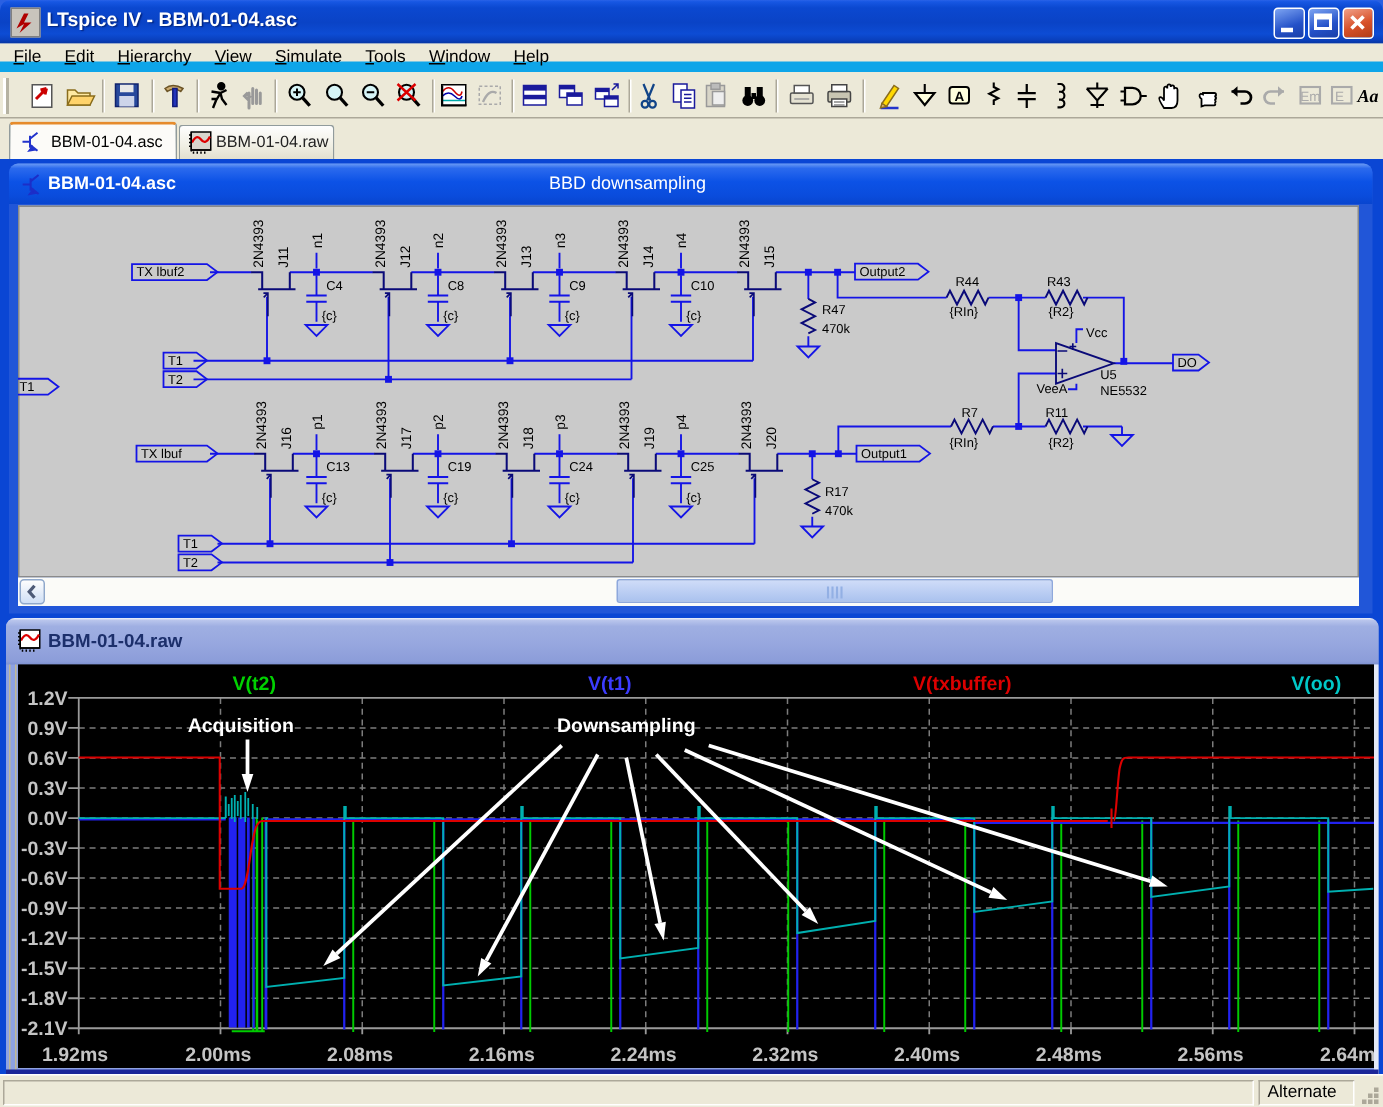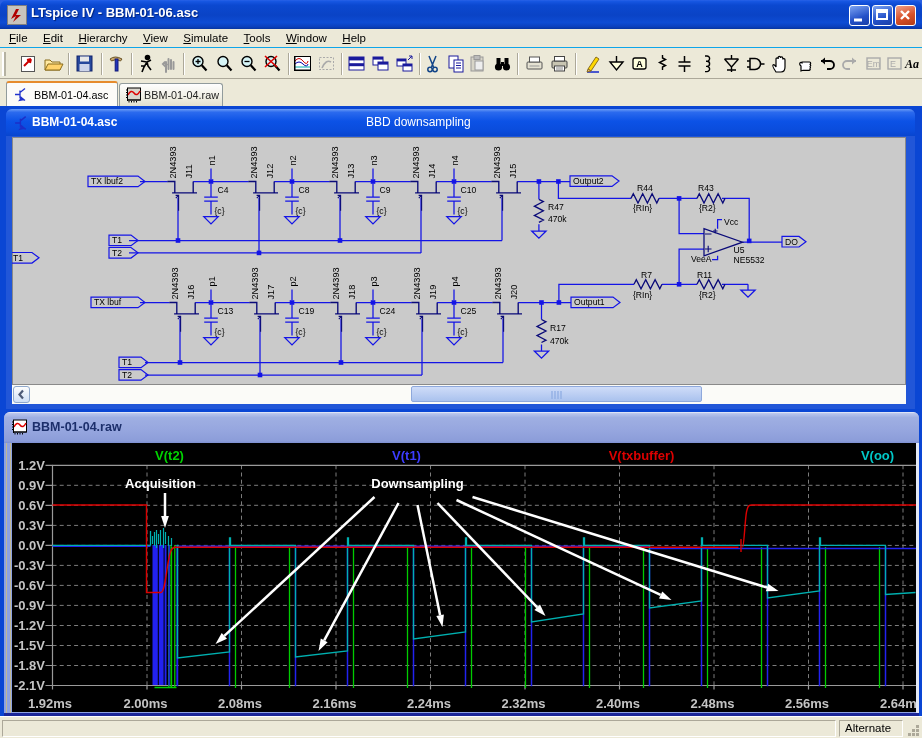--- a/index.html
+++ b/index.html
@@ -2,35 +2,35 @@
 <html><head><meta charset="utf-8"><style>
 *{margin:0;padding:0;box-sizing:border-box}
 body{font-family:"Liberation Sans",sans-serif;width:922px;height:738px;overflow:hidden}
 #root{position:relative;width:922px;height:738px;background:#ece9d8;overflow:hidden}
 .tb{position:absolute;left:0;top:0;width:100%;height:29px;
   background:linear-gradient(180deg,#2a63e8 0%,#1757e3 4%,#0b48d0 18%,#0a43c6 52%,#0d4cd4 78%,#0a40bd 92%,#0635a0 100%);
   border-radius:7px 7px 0 0}
 .btn{position:absolute;top:5px;width:21px;height:21px;border-radius:3px;border:1px solid #fff;
   color:#fff;font-weight:bold;text-align:center}
 .menubar{position:absolute;left:0;top:29px;width:100%;height:19px;background:#ece9d8;font-size:11.5px;color:#000;
-  padding-left:9px;line-height:19px;border-bottom:1px solid #0ea5e9}
+  padding-left:9px;line-height:19px;border-bottom:7px solid #0ea5e9}
 .toolbar{position:absolute;left:0;top:49px;width:100%;height:30px;background:#ece9d8;border-bottom:1px solid #aca899}
 .tabbar{position:absolute;left:0;top:80px;width:100%;height:26px;background:#ece9d8}
 .mdi{position:absolute;left:0;top:106px;width:100%;height:611px;background:#0a46d4}
 </style></head><body>
 <div id="root">
 
 <div style="position:absolute;left:0;top:0;width:100%;height:29px;background:#2a60e2"></div>
 <div class="tb"></div>
 <div style="position:absolute;left:7px;top:5px;width:20px;height:20px;background:#d4d0c8;border:1px solid #808080">
  <svg width="18" height="18" viewBox="0 0 18 18">
         <rect x="0" y="0" width="18" height="18" fill="#c8c4bc"></rect>
  <path d="M3 13 L8 3 h3 L8 9 h5 l-8 7 3 -6 Z" fill="#b00000"></path>
       </svg></div>
-<div style="position:absolute;left:31px;top:5px;font-size:13px;font-weight:bold;color:#fff;text-shadow:1px 1px 1px #00227a">LTspice IV - BBM-01-06.asc</div>
+<div style="position:absolute;left:31px;top:5px;font-size:13px;font-weight:bold;color:#fff;text-shadow:1px 1px 1px #00227a">LTspice IV - BBM-01-04.asc</div>
 <div class="btn" style="left:849px;background:linear-gradient(160deg,#7da4f2,#2451c8 60%,#1a3fa8)"><svg width="19" height="19">
         <path d="M4 14 h8" stroke="#fff" stroke-width="3"></path>
       </svg></div>
 <div class="btn" style="left:872px;background:linear-gradient(160deg,#7da4f2,#2451c8 60%,#1a3fa8)"><svg width="19" height="19">
         <rect x="4" y="4" width="10" height="9" fill="none" stroke="#fff" stroke-width="2"></rect>
         <path d="M4 5.5 h10" stroke="#fff" stroke-width="3"></path>
       </svg></div>
 <div class="btn" style="left:895px;background:linear-gradient(160deg,#f0a088,#d8512a 55%,#b03c18)"><svg width="19" height="19">
         <path d="M5 5 l8 8 M13 5 l-8 8" stroke="#fff" stroke-width="2.4"></path>
       </svg></div>

